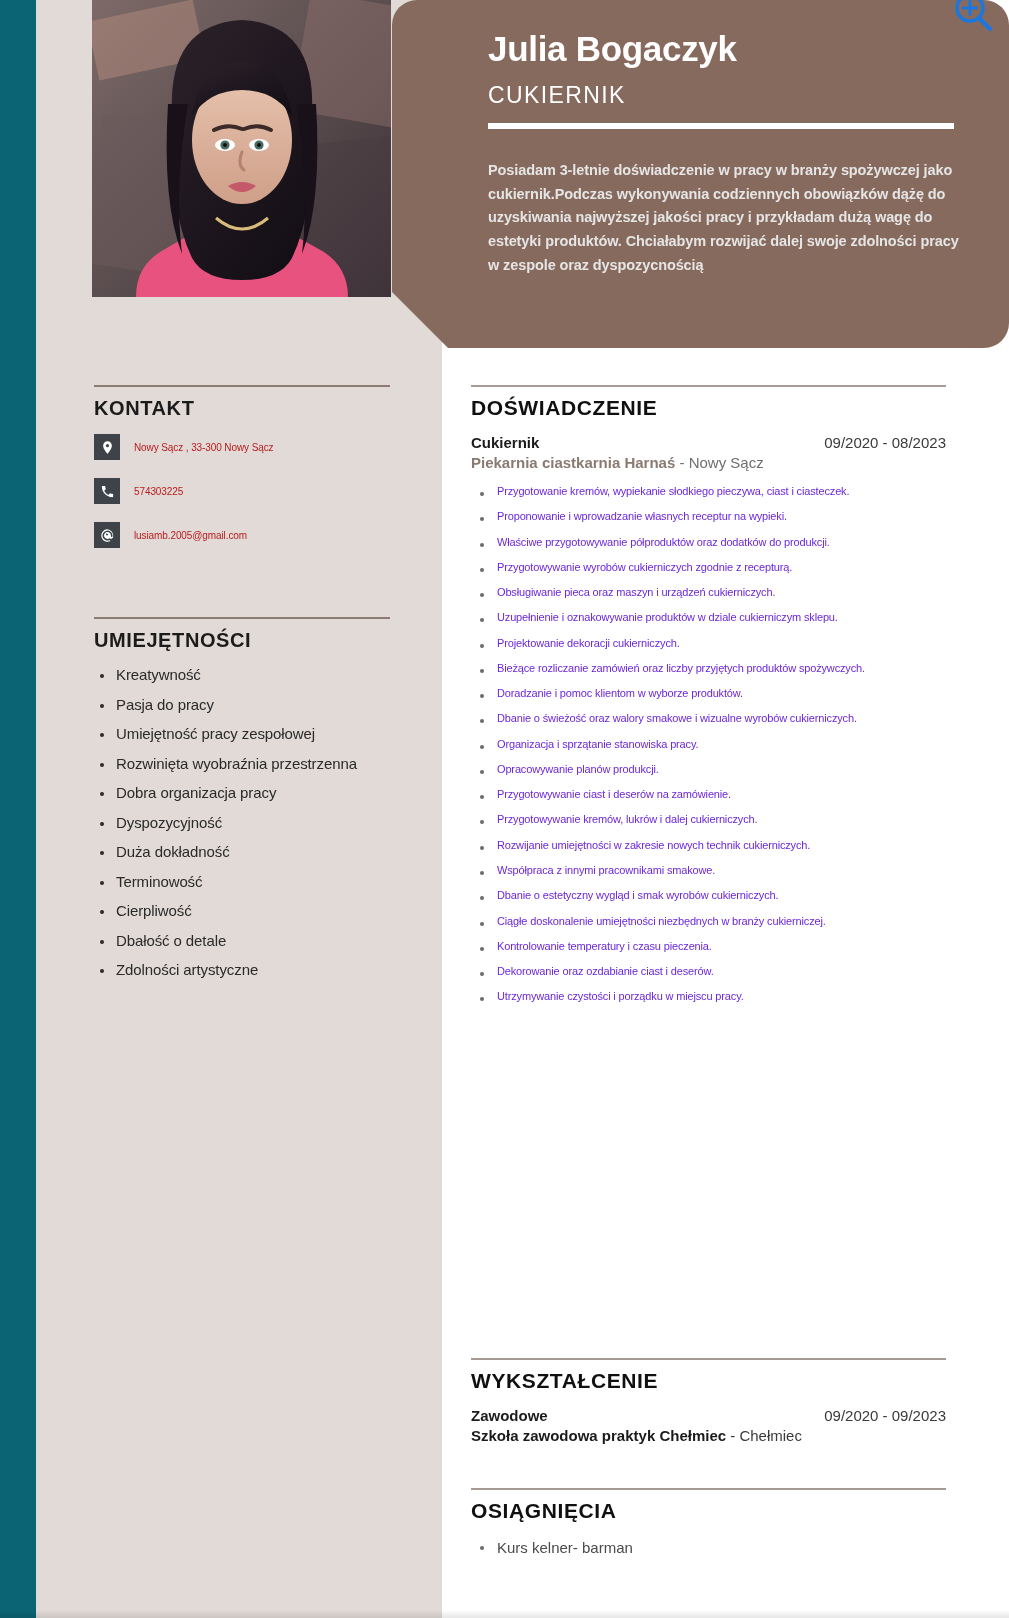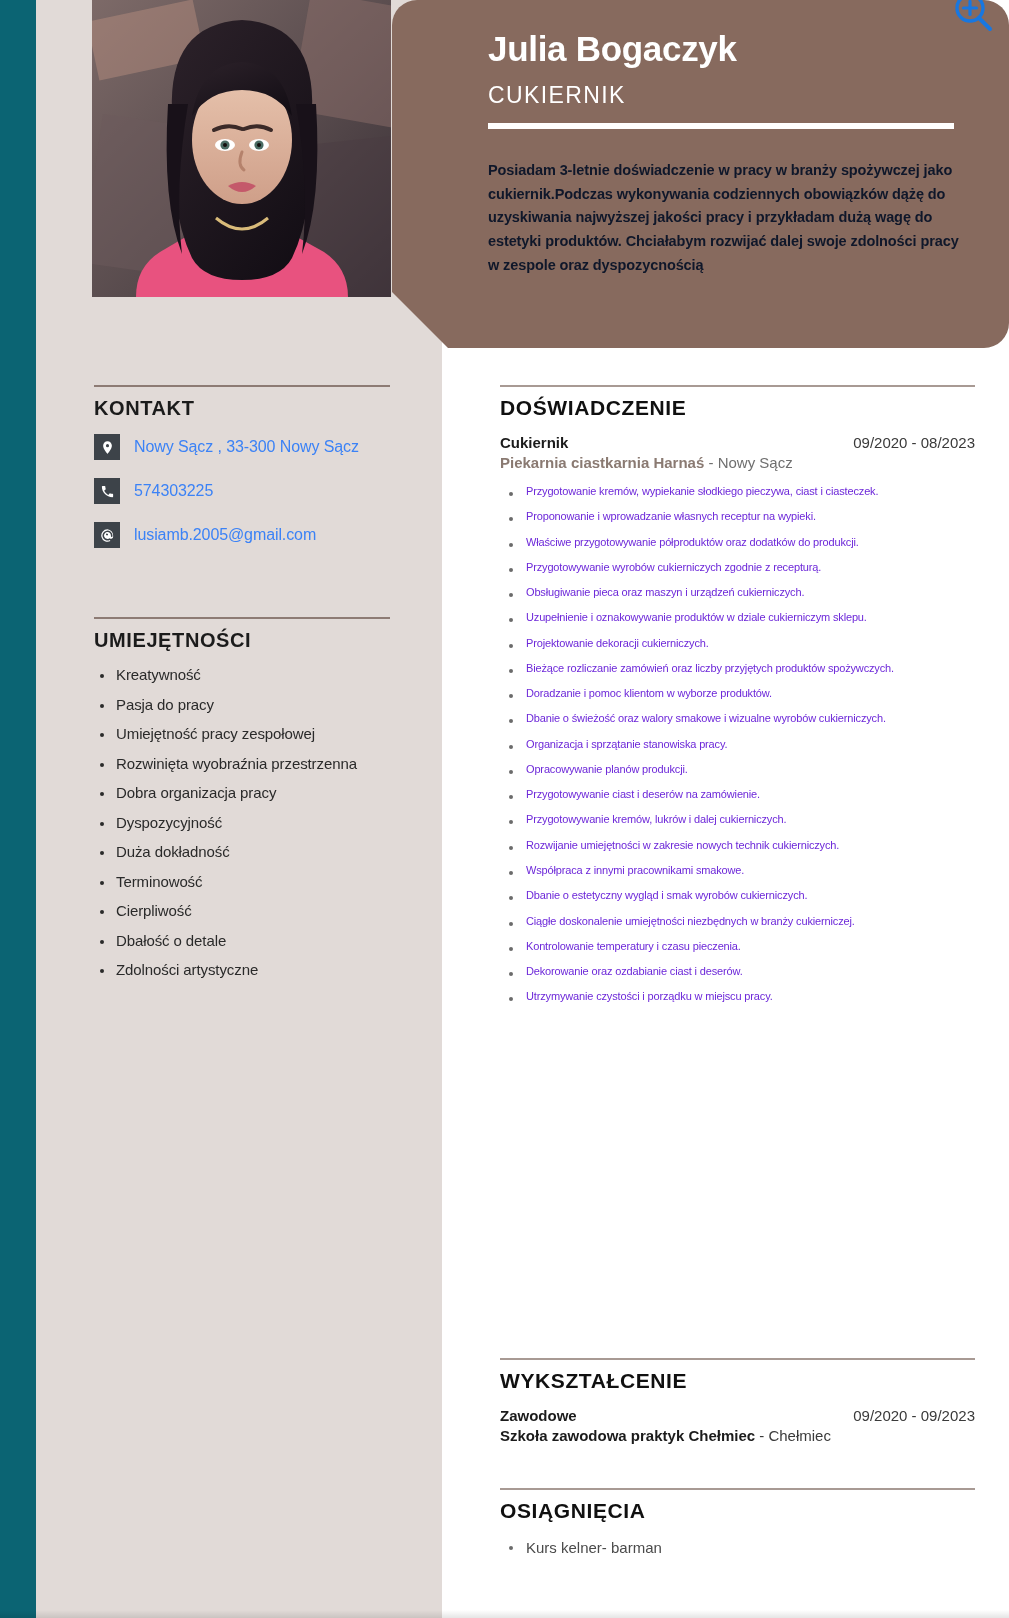--- a/index.html
+++ b/index.html
@@ -75,21 +75,21 @@
     margin-top: 14px;
     width: 466px;
     height: 6px;
     background: #ffffff;
   }
 
   .summary {
     margin-top: 30px;
     font-size: 14.5px;
     font-weight: bold;
-    color: #0f172a;
+    color: #e5e5e5;
     line-height: 1.63;
     letter-spacing: -0.1px;
   }
 
   
   .photo {
     position: absolute;
     left: 92px; top: 0;
     width: 299px;
     height: 297px;
@@ -134,22 +134,22 @@
     background: #3d4349;
     flex: 0 0 26px;
     display: flex;
     align-items: center;
     justify-content: center;
     margin-right: 14px;
   }
   .contact-icon svg { width: 15px; height: 15px; fill: #ffffff; }
 
   .contact-text {
-    font-size: 16px;
-    color: #3b82f6;
+    font-size: 10px;
+    color: #b91c1c;
     letter-spacing: -0.1px;
   }
 
   .skill-list { list-style: none; }
 
   .skill-list li {
     position: relative;
     padding-left: 22px;
     font-size: 15px;
     color: #2a2a2a;
@@ -159,21 +159,21 @@
   .skill-list li::before {
     content: "";
     position: absolute;
     left: 6px; top: 8px;
     width: 4px; height: 4px;
     border-radius: 50%;
     background: #2a2a2a;
   }
 
   
-  .main { position: absolute; left: 500px; width: 475px; }
+  .main { position: absolute; left: 471px; width: 475px; }
 
   .main-rule {
     width: 475px;
     height: 2px;
     background: #a89a94;
     margin-bottom: 9px;
   }
 
   .main-heading {
     font-size: 21px;

